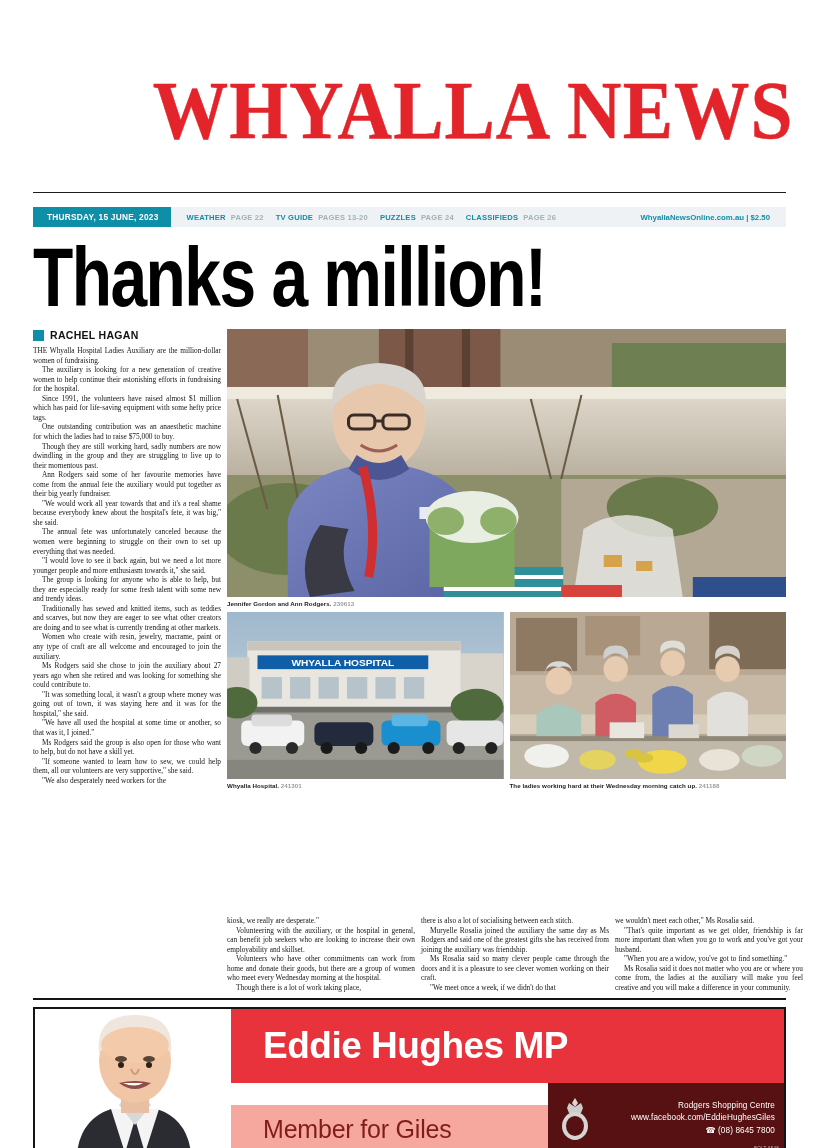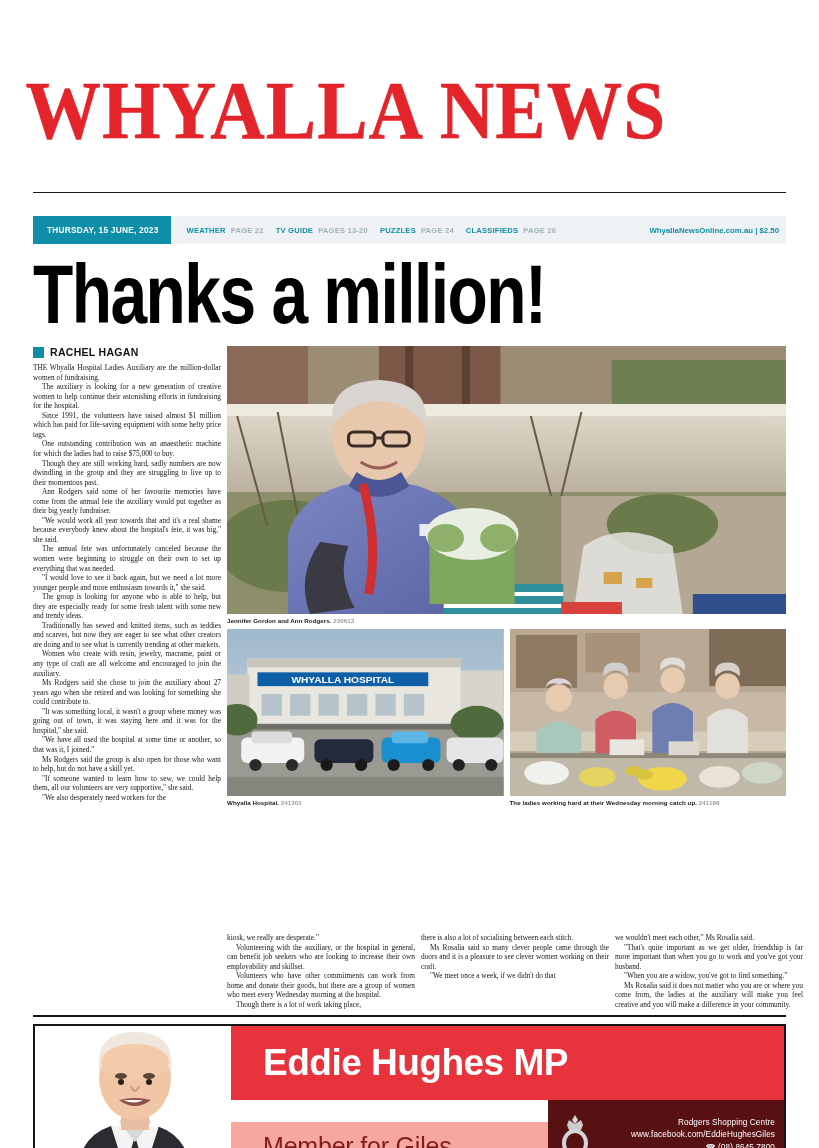--- a/index.html
+++ b/index.html
@@ -16,21 +16,21 @@
     position: relative;
     width: 819px;
     height: 1148px;
     background: #ffffff;
     padding: 0 33px;
   }
 
   
   .masthead {
     padding-top: 72px;
-    text-align: left;
+    text-align: right;
   }
   .masthead-title {
     font-family: "Liberation Serif", serif;
     font-weight: bold;
     font-size: 74px;
     letter-spacing: 1px;
     color: #e3242b;
     line-height: 0.92;
     -webkit-text-stroke: 0.4px #e3242b;
     transform: scaleY(1.12) scaleX(1.02);
@@ -38,22 +38,22 @@
   }
 
   .rule-top {
     margin-top: 52px;
     height: 1px;
     background: #1c1c1c;
   }
 
   
   .infobar {
-    margin-top: 23px;
-    height: 28px;
+    margin-top: 14px;
+    height: 20px;
     background: #eef2f4;
     display: flex;
     align-items: stretch;
     position: relative;
   }
   .infobar-date {
     background: #0f8ea8;
     color: #ffffff;
     font-size: 8.3px;
     font-weight: bold;
@@ -70,21 +70,21 @@
     padding-left: 16px;
     font-size: 7.6px;
     white-space: nowrap;
   }
   .il-label { color: #0f8ea8; font-weight: bold; letter-spacing: 0.2px; }
   .il-page  { color: #9fb2ba; font-weight: bold; letter-spacing: 0.2px; margin-right: 7px; }
   .infobar-site {
     margin-left: auto;
     display: flex;
     align-items: center;
-    padding-right: 7px;
+    padding-right: 16px;
     font-size: 7.8px;
     font-weight: bold;
     color: #0f8ea8;
     white-space: nowrap;
   }
 
   
   .headline {
     margin-top: 8px;
     font-family: "Liberation Sans", sans-serif;
@@ -517,20 +517,21 @@
       <div class="body-text">
         <p class="lead">kiosk, we really are desperate."</p>
         <p>Volunteering with the auxiliary, or the hospital in general, can benefit job seekers who are looking to increase their own employability and skillset.</p>
         <p>Volunteers who have other commitments can work from home and donate their goods, but there are a group of women who meet every Wednesday morning at the hospital.</p>
         <p>Though there is a lot of work taking place,</p>
       </div>
     </div>
     <div class="lcol">
       <div class="body-text">
         <p class="lead">there is also a lot of socialising between each stitch.</p>
+        <p>Muryelle Rosalia joined the auxiliary the same day as Ms Rodgers and said one of the greatest gifts she has received from joining the auxiliary was friendship.</p>
         <p>Ms Rosalia said so many clever people came through the doors and it is a pleasure to see clever women working on their craft.</p>
         <p>"We meet once a week, if we didn't do that</p>
       </div>
     </div>
     <div class="lcol">
       <div class="body-text">
         <p class="lead">we wouldn't meet each other," Ms Rosalia said.</p>
         <p>"That's quite important as we get older, friendship is far more important than when you go to work and you've got your husband.</p>
         <p>"When you are a widow, you've got to find something."</p>
         <p>Ms Rosalia said it does not matter who you are or where you come from, the ladies at the auxiliary will make you feel creative and you will make a difference in your community.</p>

